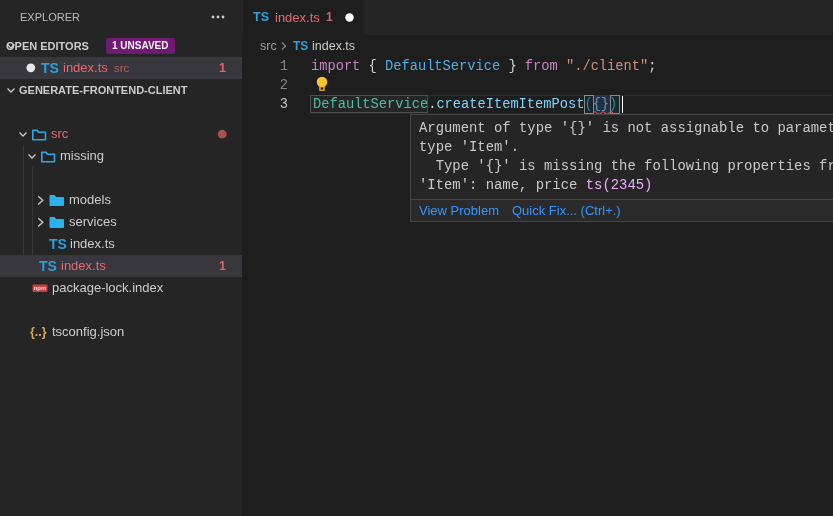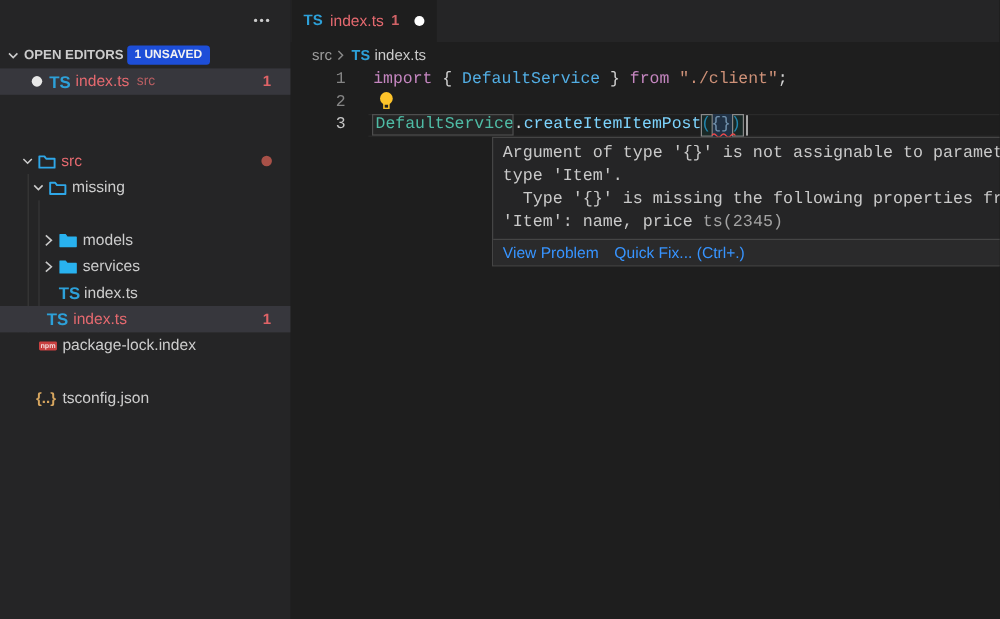--- a/index.html
+++ b/index.html
@@ -16,44 +16,51 @@
   .hdr { font-weight:bold; font-size:11px; color:#cccccc; }
   .salmon { color:#e4696f; }
   .mono { font-family:"Liberation Mono", monospace; }
   .tsico { position:absolute; font-weight:bold; font-size:14px; color:#2da0d8; line-height:22px; }
 </style>
 </head>
 <body>
 <div id="page">
   <div id="sidebar">
 
+    <div class="abs" style="left:20px; top:0; height:35px; line-height:35px; font-size:11px; color:#bbbbbb;">EXPLORER</div>
     <svg class="abs" style="left:211px; top:14px;" width="16" height="6">
       <circle cx="2" cy="3" r="1.4" fill="#cccccc"></circle>
         <circle cx="7" cy="3" r="1.4" fill="#cccccc"></circle>
         <circle cx="12" cy="3" r="1.4" fill="#cccccc"></circle>
     </svg>
 
     <div class="row" style="top:35px;">
       <svg style="left:3px; top:3px;" width="16" height="16">
           <polyline points="4.5,6.5 8,10 11.5,6.5" fill="none" stroke="#cccccc" stroke-width="1.3"></polyline>
         </svg>
-      <span class="txt hdr" style="left:20px;">OPEN EDITORS</span>
-      <span class="txt" style="left:106px; top:3px; height:16px; line-height:16px; background:#1d4ed8; color:#f2f2f2; font-size:10px; font-weight:bold; padding:0 6px; border-radius:3px;">1 UNSAVED</span>
+      <span class="txt hdr" style="left:6px;">OPEN EDITORS</span>
+      <span class="txt" style="left:106px; top:3px; height:16px; line-height:16px; background:#701a75; color:#f2f2f2; font-size:10px; font-weight:bold; padding:0 6px; border-radius:3px;">1 UNSAVED</span>
     </div>
 
     <div class="row sel" style="top:57px;">
       <svg style="left:26px; top:6px;" width="10" height="10">
           <circle cx="4.8" cy="4.8" r="4.4" fill="#e8e8e8"></circle>
         </svg>
       <span class="tsico" style="left:41px;">TS</span>
       <span class="txt salmon" style="left:63px;">index.ts</span>
       <span class="txt" style="left:114px; font-size:11.5px; color:#b85e62;">src</span>
       <span class="txt" style="left:219px; color:#df6367; font-weight:bold; font-size:12.5px;">1</span>
     </div>
 
+    <div class="row" style="top:79px;">
+      <svg style="left:3px; top:3px;" width="16" height="16">
+          <polyline points="4.5,6.5 8,10 11.5,6.5" fill="none" stroke="#cccccc" stroke-width="1.3"></polyline>
+        </svg>
+      <span class="txt hdr" style="left:19px;">GENERATE-FRONTEND-CLIENT</span>
+    </div>
 
     <div class="abs" style="left:23px; top:145px; width:1px; height:132px; background:#383838;"></div>
     <div class="abs" style="left:32px; top:167px; width:1px; height:88px; background:#383838;"></div>
 
 
     <div class="row" style="top:123px;">
       <svg style="left:15px; top:3px;" width="16" height="16">
           <polyline points="4.5,6.5 8,10 11.5,6.5" fill="none" stroke="#cccccc" stroke-width="1.3"></polyline>
         </svg>
       <svg style="left:31px; top:4px;" width="16" height="14">
@@ -163,16 +170,16 @@
   <div class="abs" style="left:609.5px; top:95px; width:10px; height:19px; border:1px solid #8a8a8a; background:rgba(15,70,60,0.28);"></div>
   <svg class="abs" style="left:593px; top:109.5px;" width="20" height="5">
     <path d="M0 3 q2 -2.6 4 0 t4 0 t4 0 t4 0 t4 0" fill="none" stroke="#ef4949" stroke-width="1.15"></path>
   </svg>
   <div class="abs" style="left:621.5px; top:96px; width:1.6px; height:17px; background:#ffffff;"></div>
 
   <div class="abs mono" style="left:410px; top:114px; width:470px; background:#252526; border:1px solid #454545;">
     <div style="padding:4px 8px; font-size:13.9px; line-height:19px; color:#c9c9c9; white-space:pre;">Argument of type '{}' is not assignable to parameter of
 type 'Item'.
   Type '{}' is missing the following properties from typ
-'Item': name, price <span style="color:#a3a3a3">ts(2345)</span></div>
+'Item': name, price <span style="color:#f0abfc">ts(2345)</span></div>
     <div style="border-top:1px solid #454545; background:#2a2a2b; height:22px; font-family:'Liberation Sans',sans-serif; font-size:13px; line-height:22px; color:#3794ff; padding-left:8px;">View Problem<span style="display:inline-block; width:13px;"></span>Quick Fix... (Ctrl+.)</div>
   </div>
 </div>
 
 </body></html>

